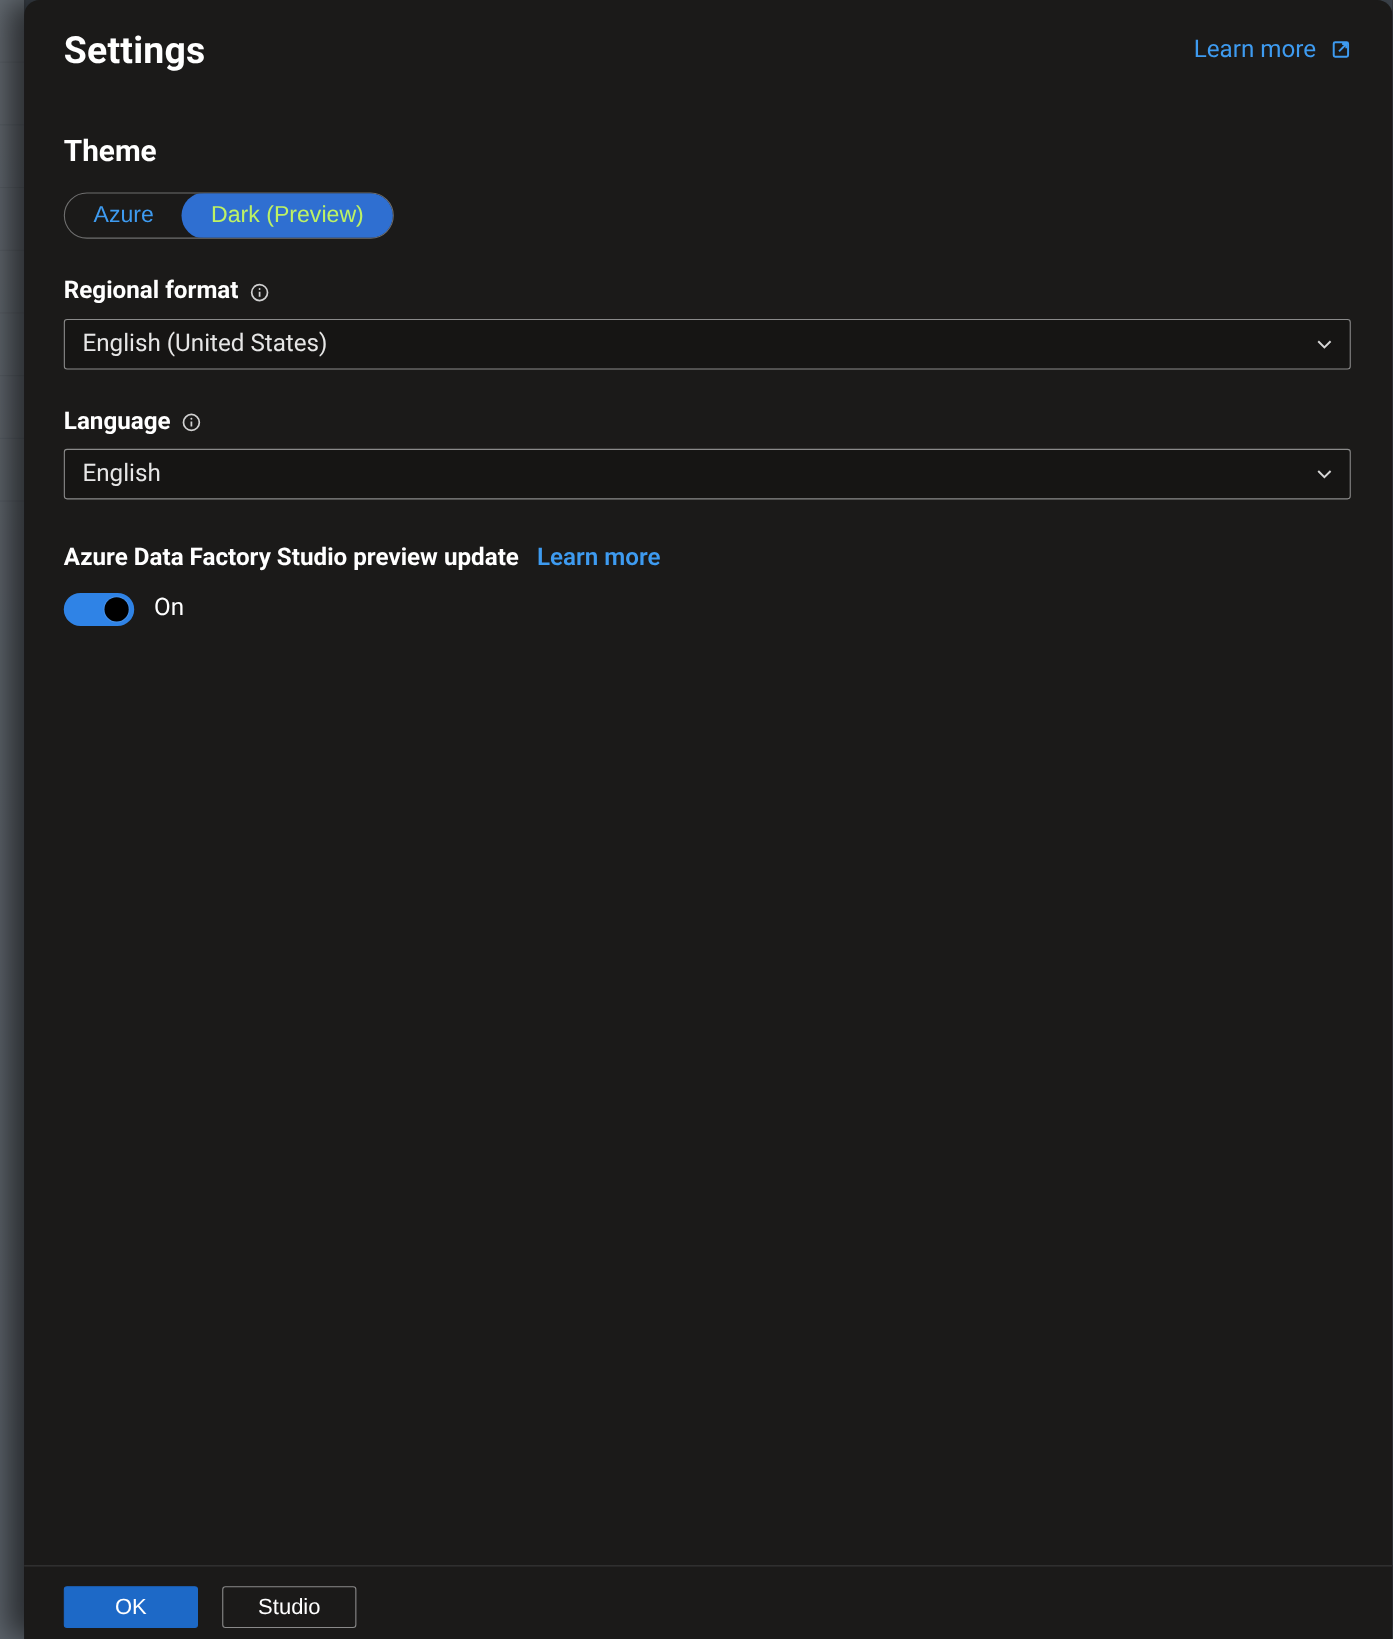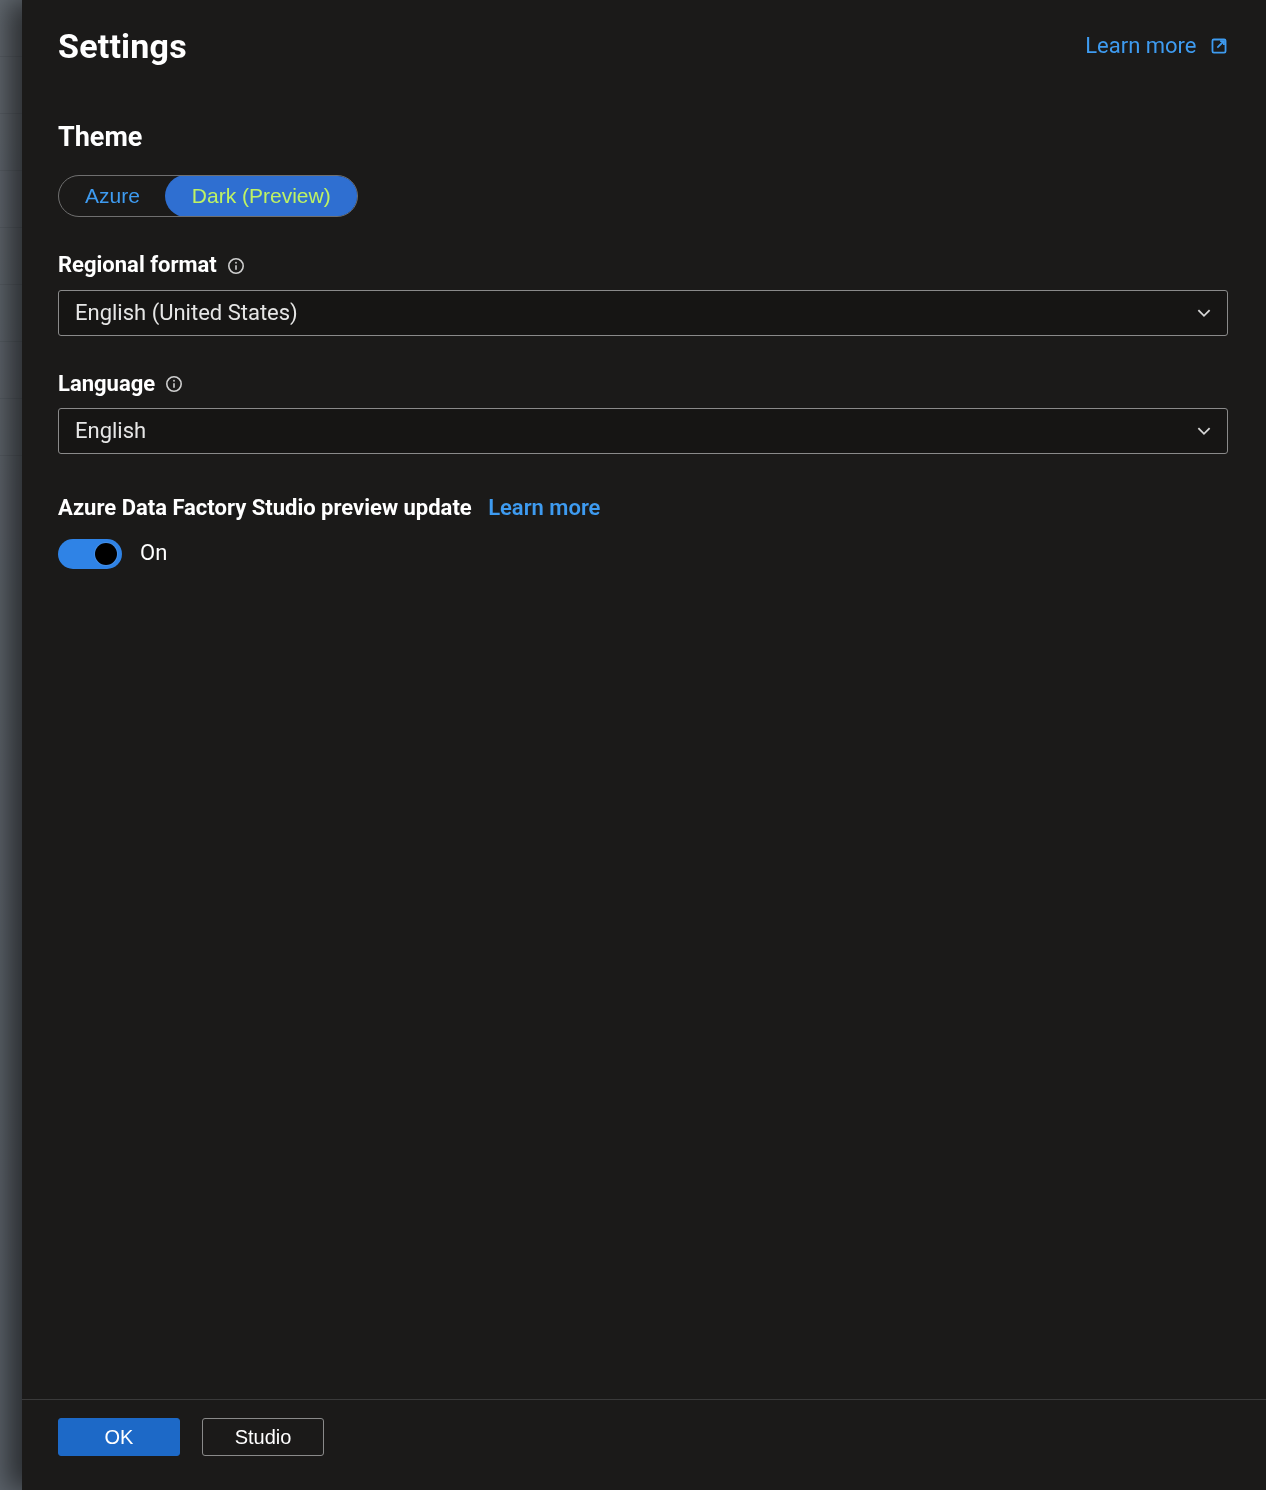--- a/index.html
+++ b/index.html
@@ -43,21 +43,21 @@
   .left-strip .row{
     height:46px; margin-top:10px;
     border-bottom:1px solid rgba(0,0,0,.15);
   }
 
   .panel{
     position:absolute;
     left:22px; top:0; right:0; bottom:0;
     background:var(--panel);
     box-shadow:-14px 0 26px rgba(0,0,0,.55);
-    display:flex; flex-direction:column;
+    display:flex; flex-direction:column;border-radius:14px;
   }
 
   .scroll{
     flex:1 1 auto;
     overflow:hidden;
     padding:18px 38px 0 36px;
   }
 
   .header{
     display:flex; align-items:center; justify-content:space-between;
@@ -109,21 +109,21 @@
     background:#2f83e6; cursor:pointer;
   }
   .toggle .knob{
     position:absolute; top:4px; right:5px; width:22px; height:22px; border-radius:50%;
     background:#000; box-shadow:0 0 0 1px rgba(255,255,255,.1);
   }
   .toggle-state{ font-size:22px;}
 
   .footer{
     border-top:1px solid #3a3a3a;
-    padding:18px 38px 34px 36px;
+    padding:18px 38px 10px 36px;
     display:flex; gap:22px;
     background:var(--panel);
   }
   .btn{ height:38px; min-width:122px; padding:0 22px; font-size:20px; border-radius:3px; cursor:pointer;}
   .btn-primary{ background:var(--accent); border:1px solid var(--accent); color:#fff;}
   .btn-secondary{ background:transparent; border:1px solid #8a8a8a; color:#fff;}
 
   
   .chev svg, .ext-icon svg, .info-icon svg { display:block;}
 </style>

